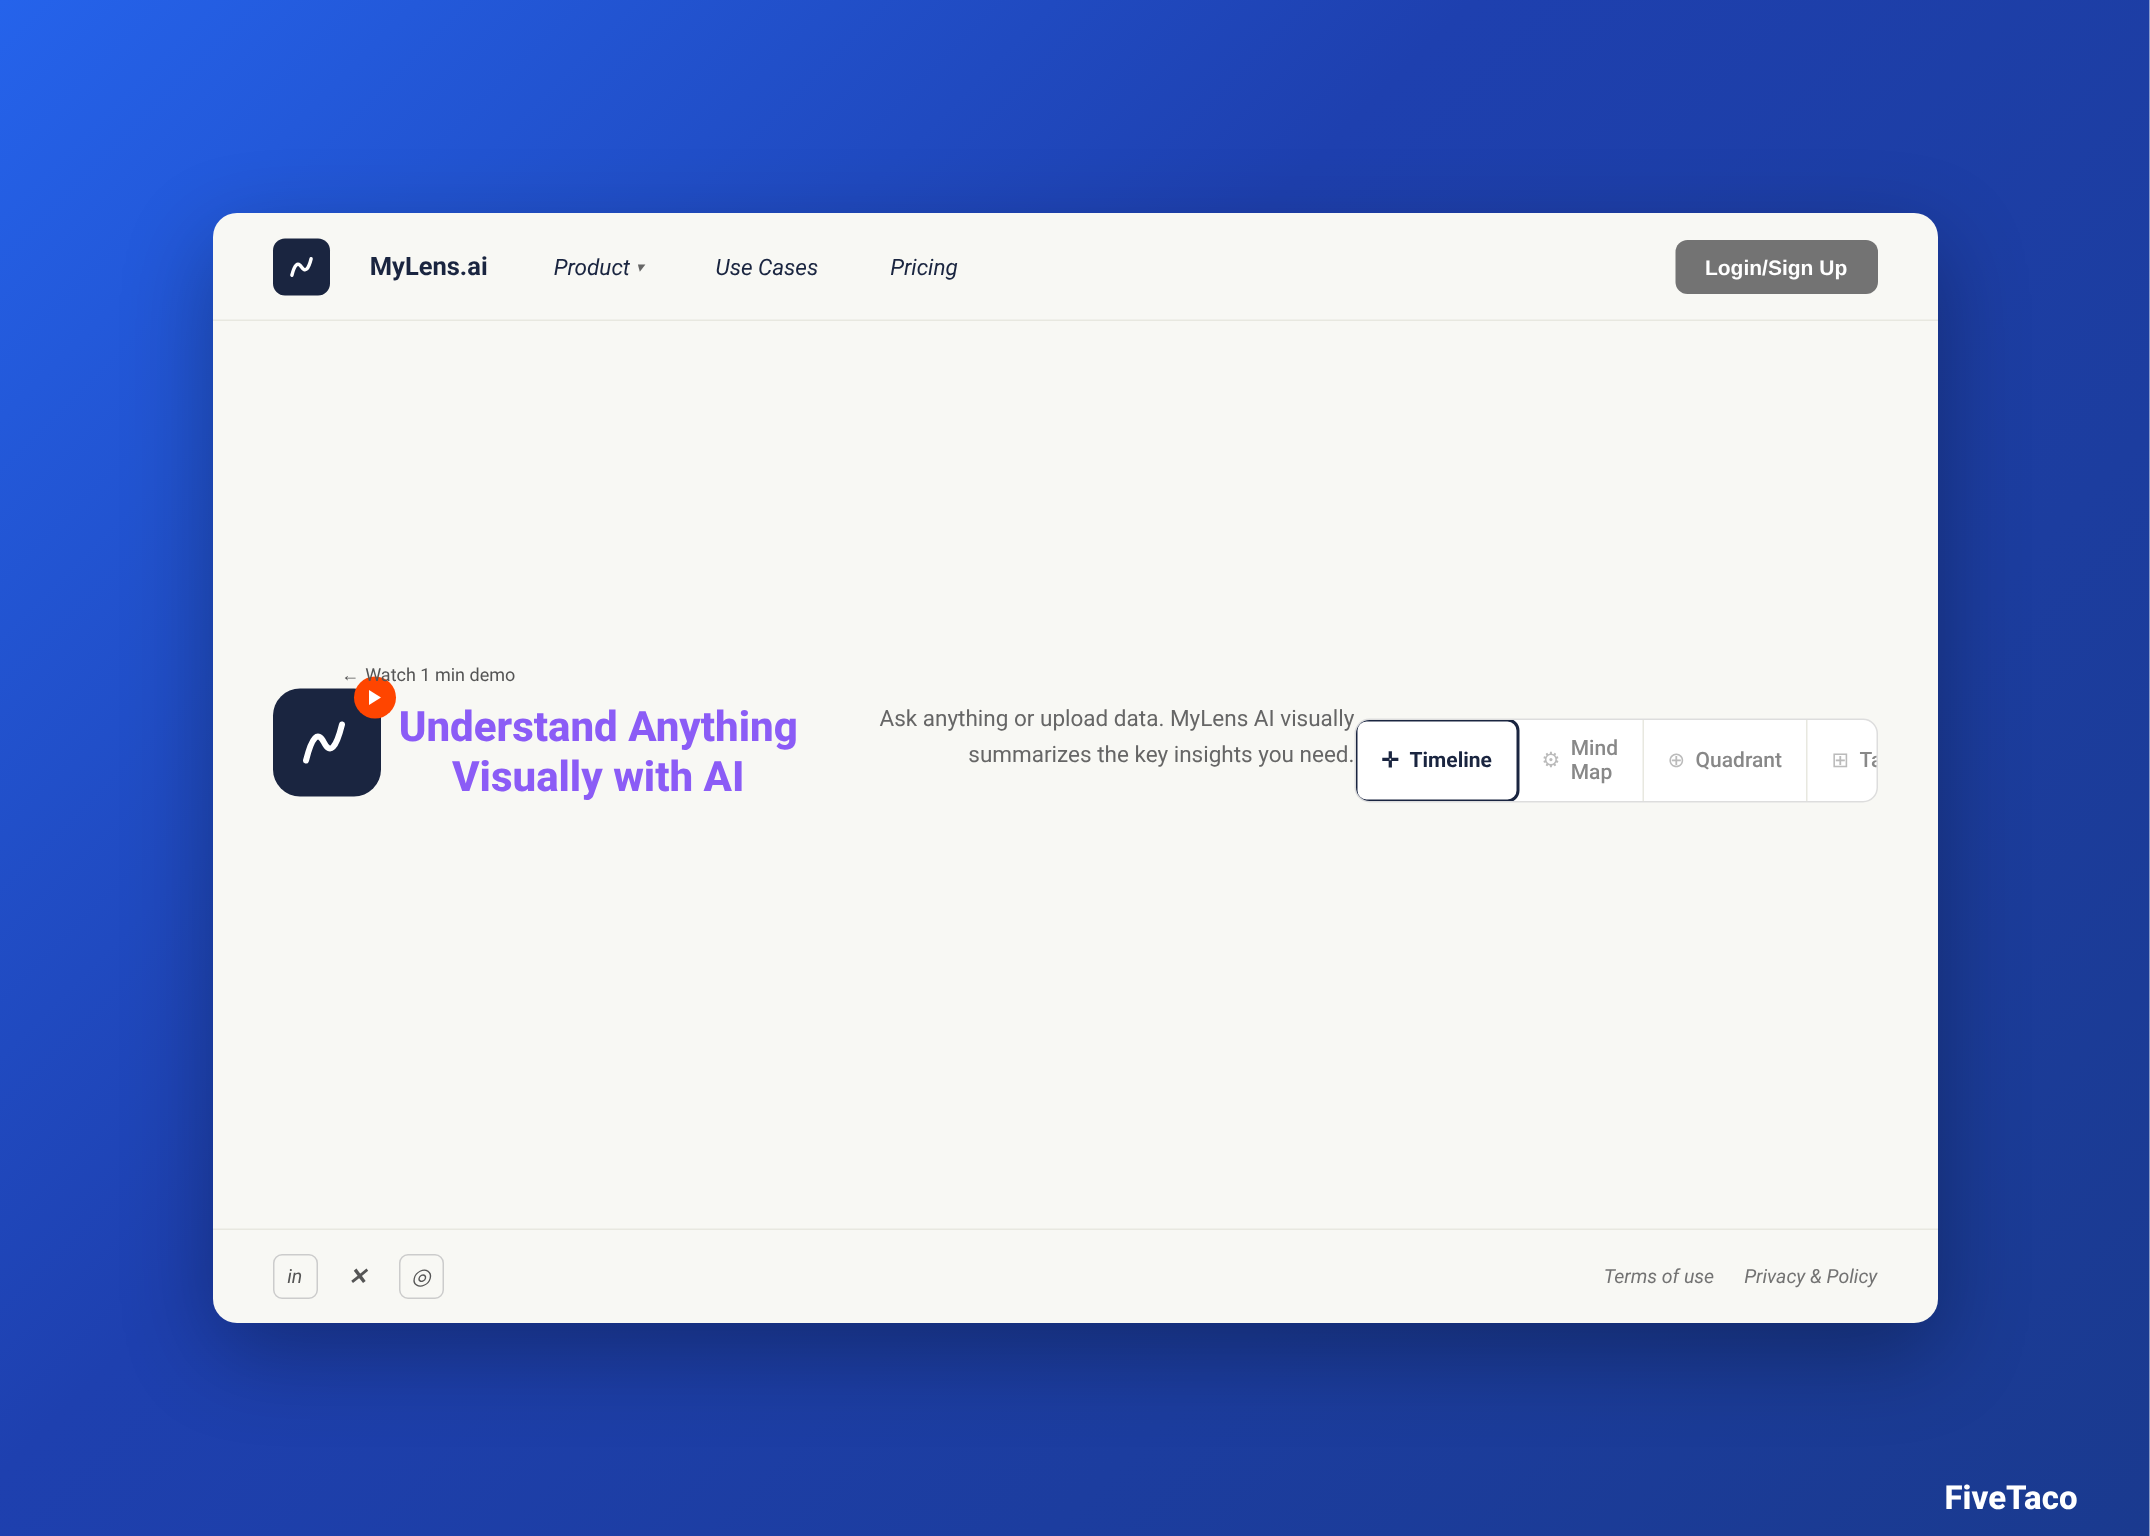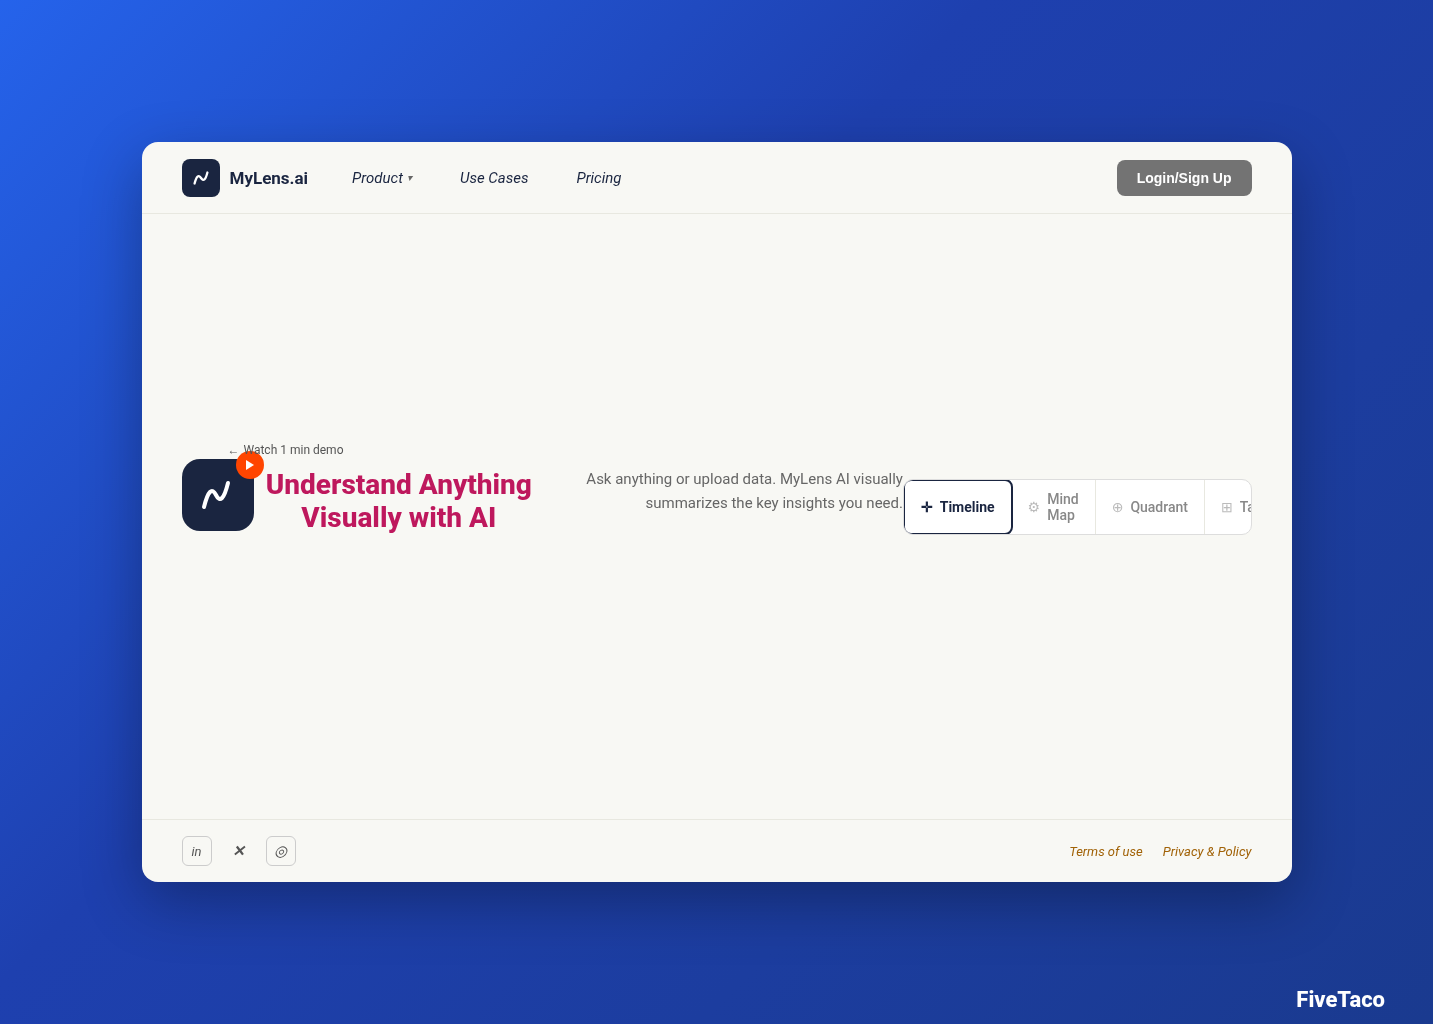--- a/index.html
+++ b/index.html
@@ -32,21 +32,21 @@
       align-items: center;
       padding: 0 40px;
       height: 72px;
       border-bottom: 1px solid #e8e8e0;
       flex-shrink: 0;
     }
 
     .logo-area {
       display: flex;
       align-items: center;
-      gap: 10px;
+      gap: 27px;
       margin-right: 32px;
     }
 
     .logo-icon {
       width: 38px;
       height: 38px;
       background: #1a2540;
       border-radius: 8px;
       display: flex;
       align-items: center;
@@ -162,21 +162,21 @@
 
     .demo-label::before {
       content: '←';
       font-size: 12px;
     }
 
     
     .hero-title {
       font-size: 28px;
       font-weight: 800;
-      color: #be185d;
+      color: #8b5cf6;
       text-align: center;
       margin-bottom: 12px;
     }
 
     .hero-subtitle {
       font-size: 15px;
       color: #666;
       text-align: right;
       line-height: 1.6;
       max-width: 360px;
@@ -336,21 +336,21 @@
       font-size: 15px;
     }
 
     .footer-links {
       display: flex;
       gap: 20px;
     }
 
     .footer-link {
       font-size: 13px;
-      color: #a16207;
+      color: #737373;
       cursor: pointer;
     }
 
     
     .fivetaco-brand {
       position: absolute;
       bottom: 12px;
       right: 48px;
       font-size: 22px;
       font-weight: 800;

